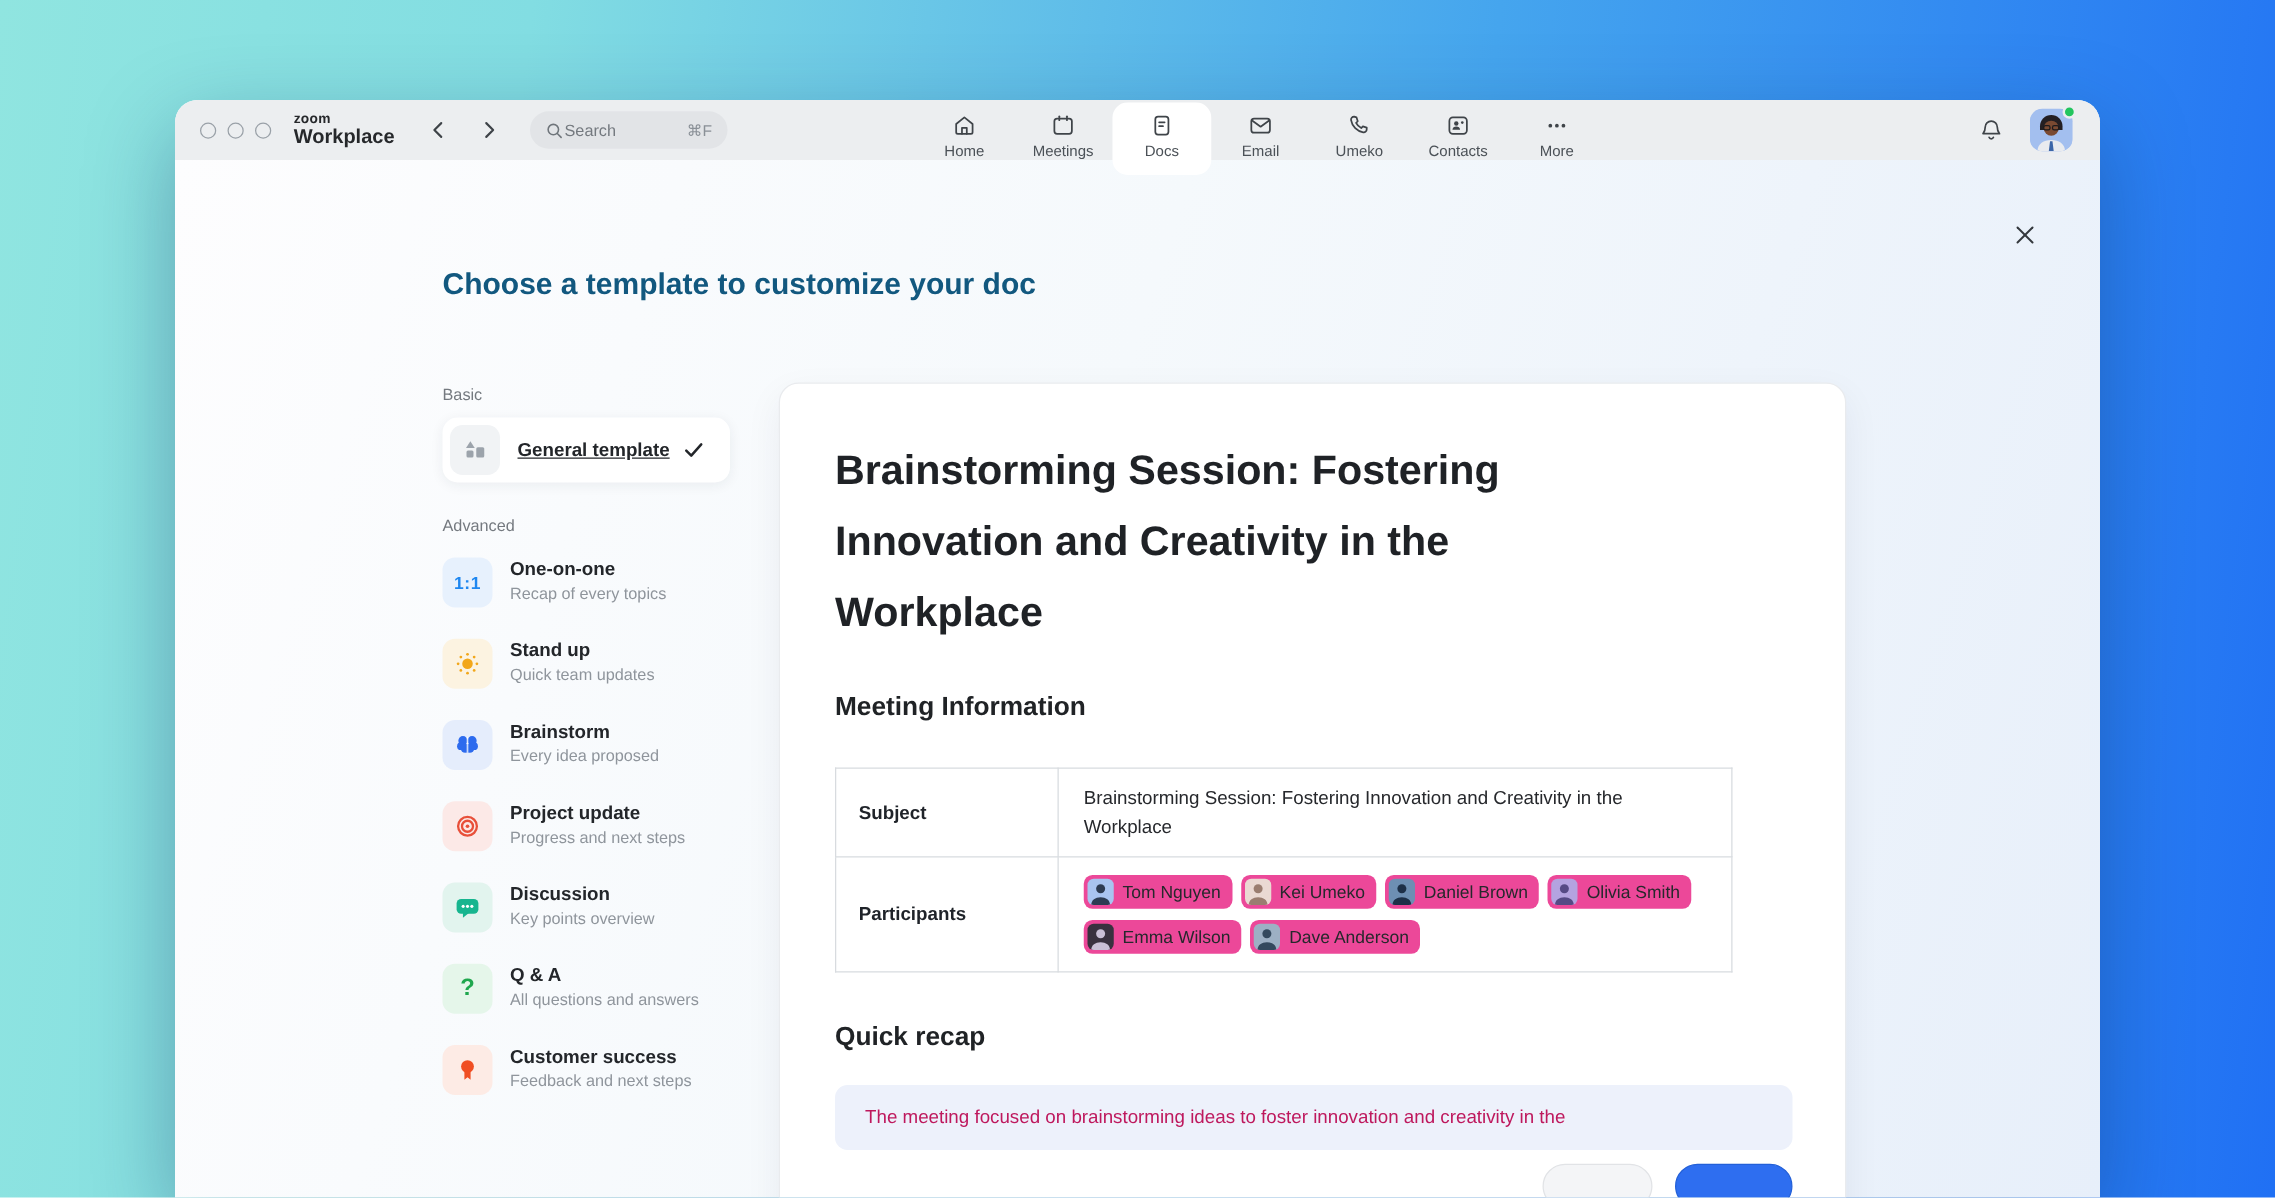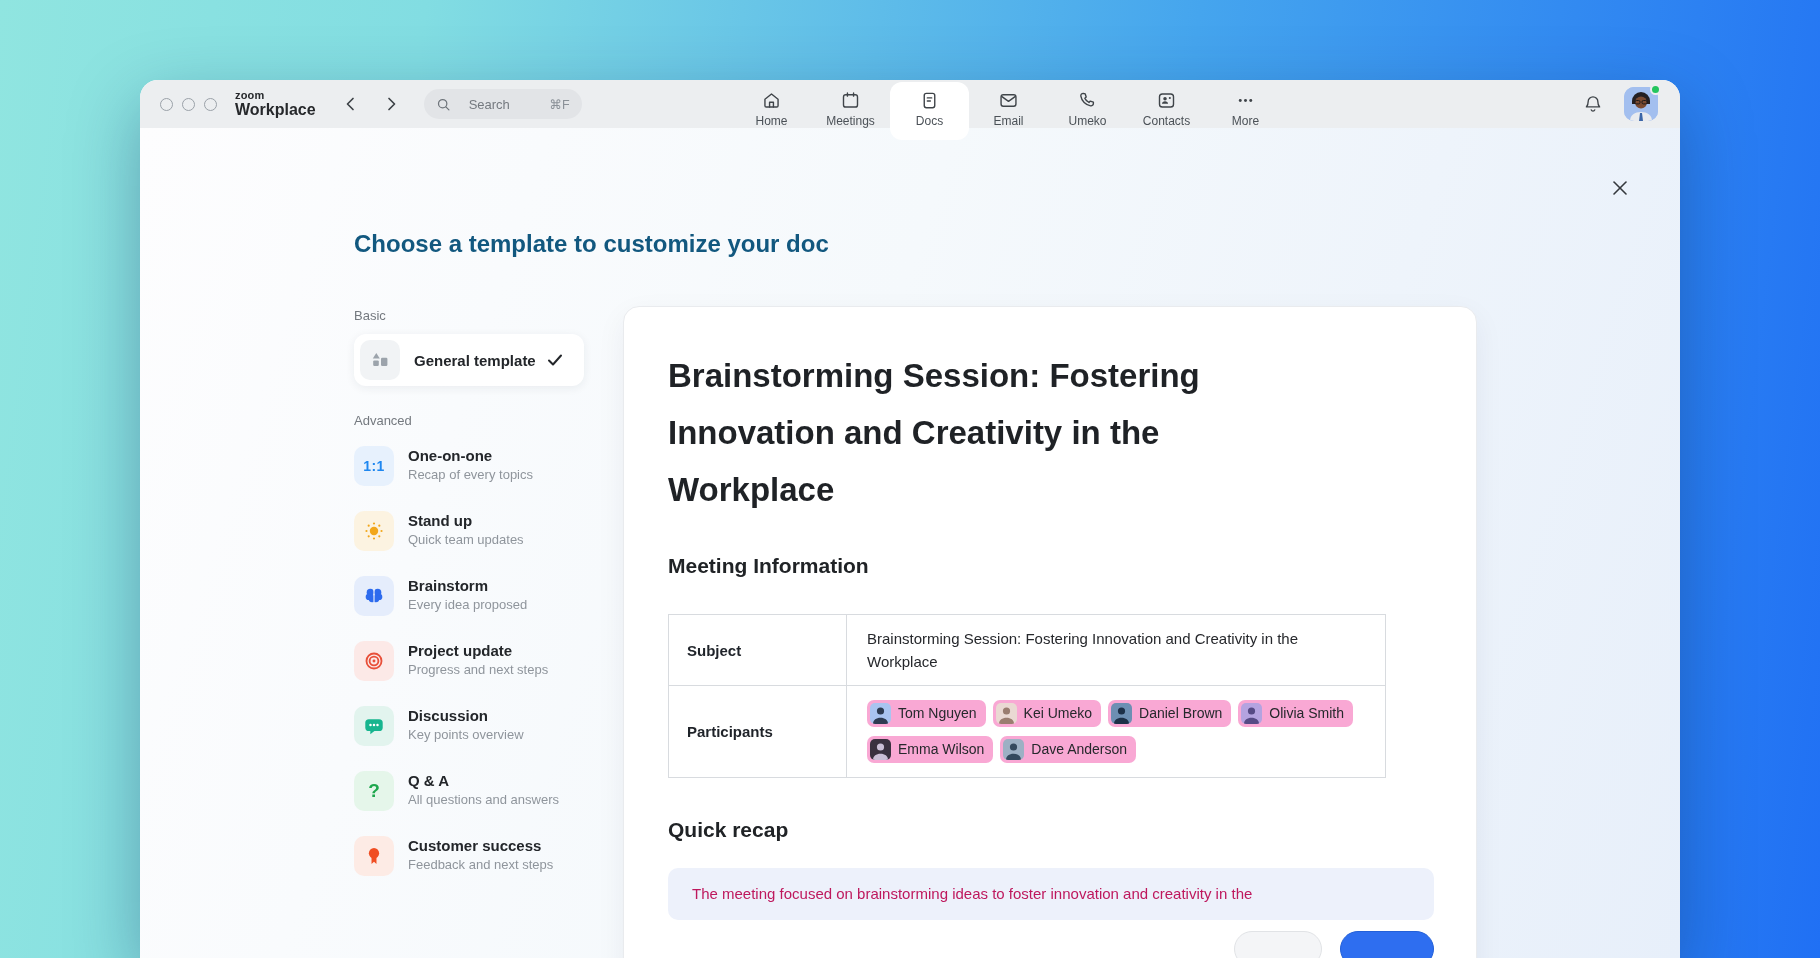--- a/index.html
+++ b/index.html
@@ -25,21 +25,21 @@
     width:13px; height:13px; border-radius:50%;
     border:1.5px solid #9aa1a8; background:transparent; display:block;
   }
   .logo { margin-left:18px; line-height:1; user-select:none; }
   .logo .logo-top { font-size:11px; font-weight:700; color:#26282b; letter-spacing:.2px; display:block; margin-bottom:1px; }
   .logo .logo-bottom { font-size:16px; font-weight:700; color:#26282b; display:block; }
   .nav-arrows { display:flex; gap:22px; margin-left:26px; color:#3e4348; }
   .nav-arrow { width:18px; height:18px; cursor:pointer; }
   .search-pill {
     margin-left:24px; width:158px; height:30px; border-radius:15px;
-    background:#e2e4e7; display:flex; align-items:center; padding:0 12px; gap:18px;
+    background:#e2e4e7; display:flex; align-items:center; padding:0 12px; gap:1px;
   }
   .search-pill input {
     border:none; outline:none; background:transparent; flex:1; min-width:0;
     font-size:13px; color:#5a6066; font-family:inherit;
   }
   .search-pill input::placeholder { color:#74797f; }
   .search-shortcut { font-size:12.5px; color:#8a9097; }
   .tabs { position:absolute; left:592px; top:2px; display:flex; height:58px;align-items:center; }
   .tab {
     width:79px; height:58px; display:flex; flex-direction:column; align-items:center;
@@ -66,21 +66,21 @@
   
   .tpl-sidebar { position:absolute; left:214px; top:180px; width:230px; }
   .side-label { font-size:13px; color:#74797f; }
   .general-card {
     margin-top:11px; height:52px; background:#fff; border-radius:12px;
     display:flex; align-items:center; padding:6px; cursor:pointer;
     box-shadow:0 2px 10px rgba(30,40,60,.07);
   }
   .tile { width:40px; height:40px; border-radius:10px; display:flex; align-items:center; justify-content:center; flex:none; }
   .general-card .tile { background:#f1f3f5; }
-  .general-card .card-label { font-size:15px; font-weight:700; color:#23262a; margin-left:14px; }
+  .general-card .card-label { font-size:15px; font-weight:700; color:#23262a; margin-left:14px;text-decoration:underline; }
   .general-card .check { width:18px; height:18px; margin-left:10px; }
   .general-card .check svg { stroke:#23262a; stroke-width:2; fill:none; stroke-linecap:round; stroke-linejoin:round; }
   .advanced-label { margin-top:27px; }
   .tpl-list { margin-top:18px; }
   .tpl-item { display:flex; align-items:flex-start; margin-bottom:25px; cursor:pointer; }
   .tpl-item .tile { font-weight:700; }
   .tpl-text { margin-left:14px; padding-top:1px; }
   .tpl-name { font-size:15px; font-weight:600; color:#23262a; }
   .tpl-desc { font-size:13px; color:#8f959c; margin-top:3px; }
   .glyph-11 { font-size:14px; letter-spacing:.5px; }
@@ -95,21 +95,21 @@
   .doc-title { font-size:33px; line-height:57px; font-weight:700; color:#1f2226; max-width:660px; }
   .doc-h2 { font-size:21px; font-weight:700; color:#202326; }
   .h2-meeting { margin-top:36px; }
   .h2-recap { margin-top:40px; }
   table.meeting { margin-top:36px; width:718px; border-collapse:collapse; }
   table.meeting td { border:1px solid #d8dbdf; font-size:15px; vertical-align:middle; }
   td.row-label { width:178px; font-weight:700; color:#1f2329; padding:14px 18px; vertical-align:top; }
   td.row-value { padding:12px 20px; color:#26282c; line-height:23px; }
   .participants-wrap { display:flex; flex-wrap:wrap; gap:9px 7px; padding:2px 0; }
   .chip {
-    display:inline-flex; align-items:center; background:#f9a8d4; border-radius:7px;
+    display:inline-flex; align-items:center; background:#ec4899; border-radius:7px;
     padding:2px 9px 2px 3px; gap:7px; cursor:default;
   }
   .chip .mini-avatar { width:21px; height:21px; border-radius:5px; overflow:hidden; flex:none; }
   .chip .chip-name { font-size:14px; color:#26282c; }
   .recap-box {
     margin-top:26px; width:766px; background:#edf1fb; border-radius:10px;
     padding:15px 24px; font-size:15px; color:#be185d; line-height:22px;
   }
   .footer-btns { width:766px; display:flex; justify-content:flex-end; gap:18px; margin-top:11px; }
   .btn { height:36px; border-radius:18px; cursor:pointer; }
@@ -230,21 +230,21 @@
 
   <div class="content">
 
     <div class="close-btn">
       <svg viewBox="0 0 20 20" fill="none">
           <line x1="4" y1="4" x2="16" y2="16"></line>
           <line x1="16" y1="4" x2="4" y2="16"></line>
         </svg>
     </div>
 
-    <h1 class="modal-title" style="color: rgb(18, 88, 127); margin-top: 16px;">Choose a template to customize your doc</h1>
+    <h1 class="modal-title" style="color: rgb(18, 88, 127);">Choose a template to customize your doc</h1>
 
     <div class="tpl-sidebar">
       <div class="side-label">Basic</div>
 
       <div class="general-card">
         <div class="tile">
           <svg width="20" height="20" viewBox="0 0 20 20" fill="#9ca3ab">
               <path d="M6.3 3 L9.8 8.4 H2.8 Z"></path>
               <rect x="3.2" y="10.4" width="5.6" height="5.6" rx="1.2"></rect>
               <rect x="11" y="7.8" width="6.4" height="8.2" rx="1.2"></rect>

